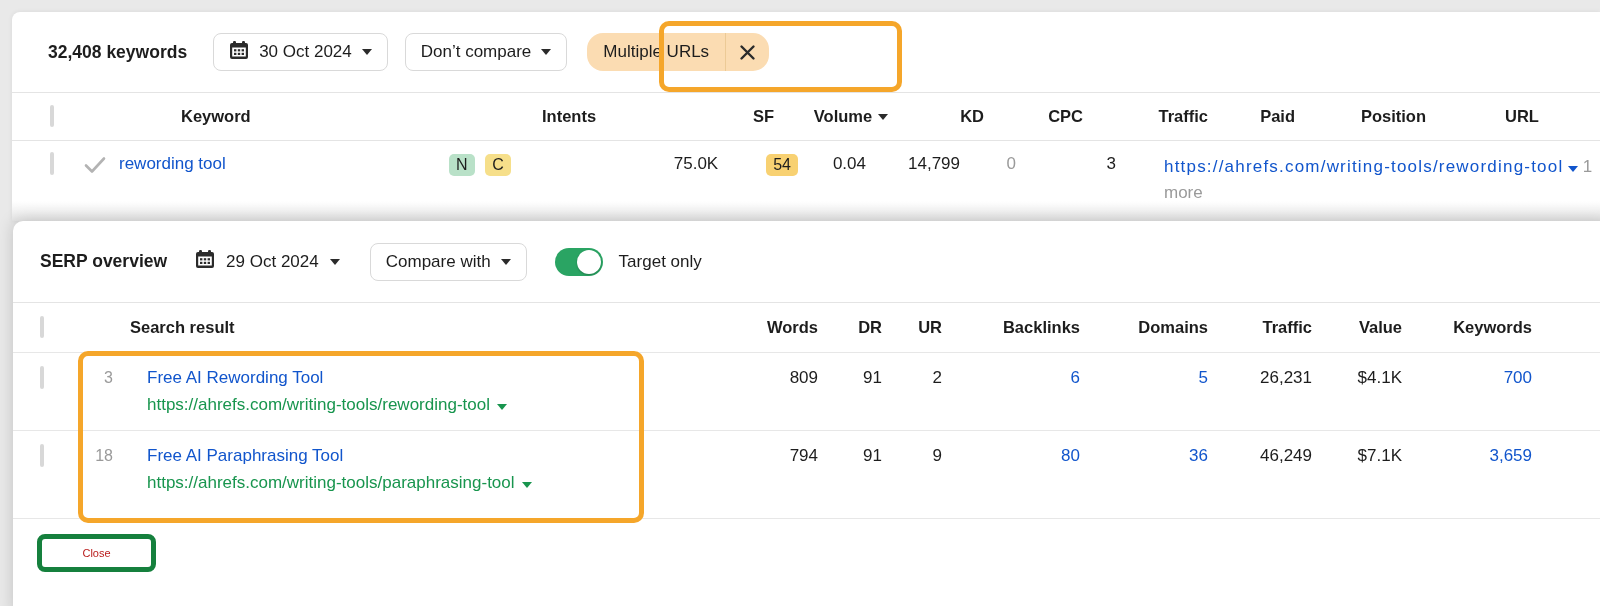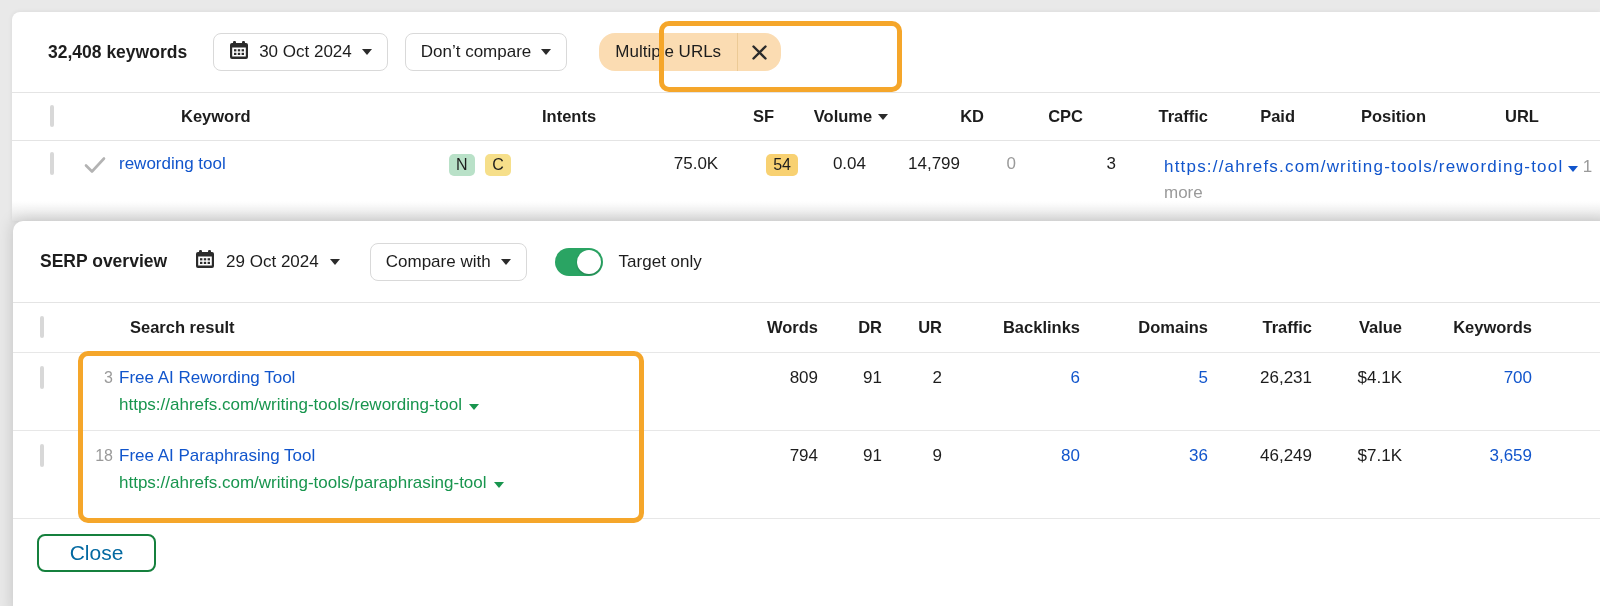--- a/index.html
+++ b/index.html
@@ -23,21 +23,21 @@
   .blue{color:#1155cc;}
   .gray{color:#9a9a9a;}
 
   
   .top-panel{position:absolute;left:12px;top:12px;right:0;height:209px;
     background:#fff;border-top-left-radius:8px;box-shadow:0 0 5px rgba(0,0,0,0.07);}
   .toolbar{height:80px;display:flex;align-items:center;padding-left:36px;
     border-bottom:1px solid #e4e4e4;}
   .kw-count{font-weight:700;font-size:17.5px;margin-right:26px;white-space:nowrap;}
   .date-btn{margin-right:17px;}
-  .compare-btn{margin-right:32px;}
+  .compare-btn{margin-right:20px;}
   .chip{display:inline-flex;align-items:stretch;height:38px;background:#fbdcb2;
     border-radius:16px;font-size:17px;}
   .chip-label{display:flex;align-items:center;padding:0 16px;}
   .chip-x{display:flex;align-items:center;padding:0 13px;border-left:1px solid #ecca96;cursor:pointer;}
 
   .k-row{display:flex;padding-left:38px;}
   .k-head{height:47px;align-items:center;border-bottom:1px solid #e4e4e4;
     font-weight:700;font-size:16.5px;gap:31px;}
   .k-data{align-items:flex-start;padding-top:13px;font-size:17px;}
   .c-check{width:34px;flex:none;}
@@ -82,30 +82,30 @@
     border-bottom:1px solid #e7e7e7;}
   .s-data{align-items:flex-start;padding-top:15px;font-size:17px;
     border-bottom:1px solid #e7e7e7;}
   .s-data.row1{height:78px;}
   .s-data.row2{height:88px;}
   .s-check{width:50px;flex:none;}
   .s-check .checkbox{margin-left:27px;}
   .s-result{width:675px;flex:none;display:flex;align-items:flex-start;min-width:0;}
   .s-result-head{padding-left:67px;box-sizing:border-box;}
   .s-pos{width:50px;flex:none;text-align:right;color:#9a9a9a;font-size:16px;padding-top:1px;}
-  .s-result-body{margin-left:6px;min-width:0;}
+  .s-result-body{margin-left:34px;min-width:0;}
   .s-title{font-size:17px;}
   .s-url{margin-top:7px;color:#18954e;font-size:17px;white-space:nowrap;}
   .s-url .caret{margin-left:7px;}
   .s-words{width:80px;}  .s-dr{width:64px;}  .s-ur{width:60px;}
   .s-backlinks{width:138px;} .s-domains{width:128px;} .s-traffic2{width:104px;}
   .s-value{width:90px;} .s-keywords{width:130px;}
   .num{flex:none;text-align:right;}
-  .close-btn{margin:15px 0 0 24px;width:119px;height:38px;border:2px solid #15803d;
-    border-radius:8px;background:#fff;font-size:21px;font-family:inherit;color:#0369a1;cursor:pointer;}
+  .close-btn{margin:15px 0 0 24px;width:119px;height:38px;border:5px solid #15803d;
+    border-radius:8px;background:#fff;font-size:11px;font-family:inherit;color:#b91c1c;cursor:pointer;}
 
   
   .annot{position:absolute;border:5px solid #f5a62a;border-radius:10px;
     z-index:40;pointer-events:none;}
   .annot-chip{left:659px;top:21px;width:233px;height:61px;}
   .annot-serp{left:78px;top:351px;width:556px;height:162px;}
 
   .cal-icon{flex:none;display:inline-block;}
   .check-icon{display:inline-block;margin-top:2px;}
 </style>

